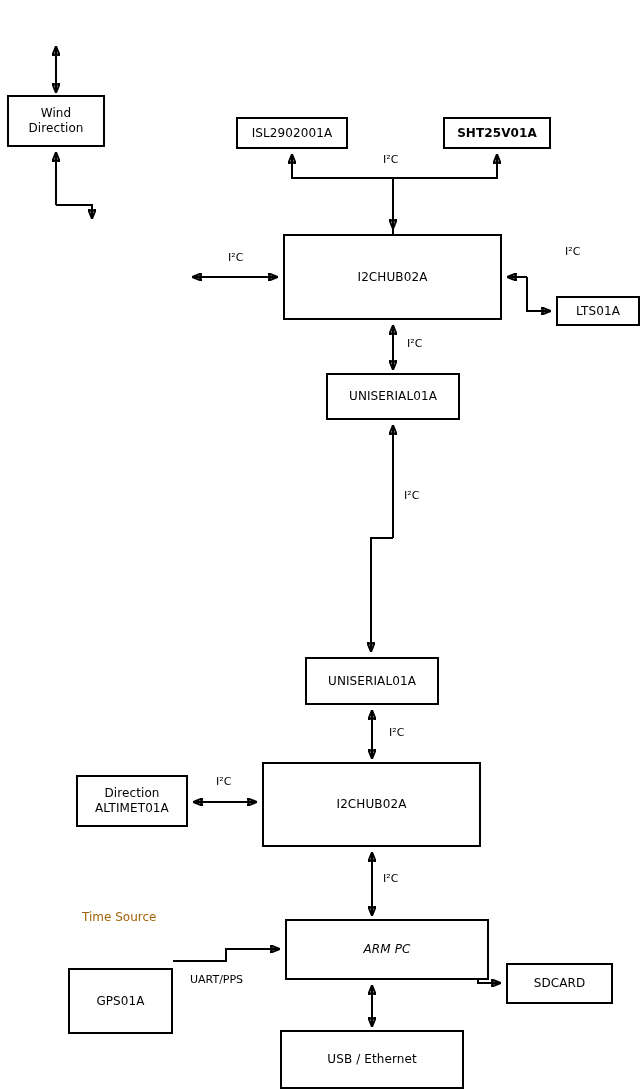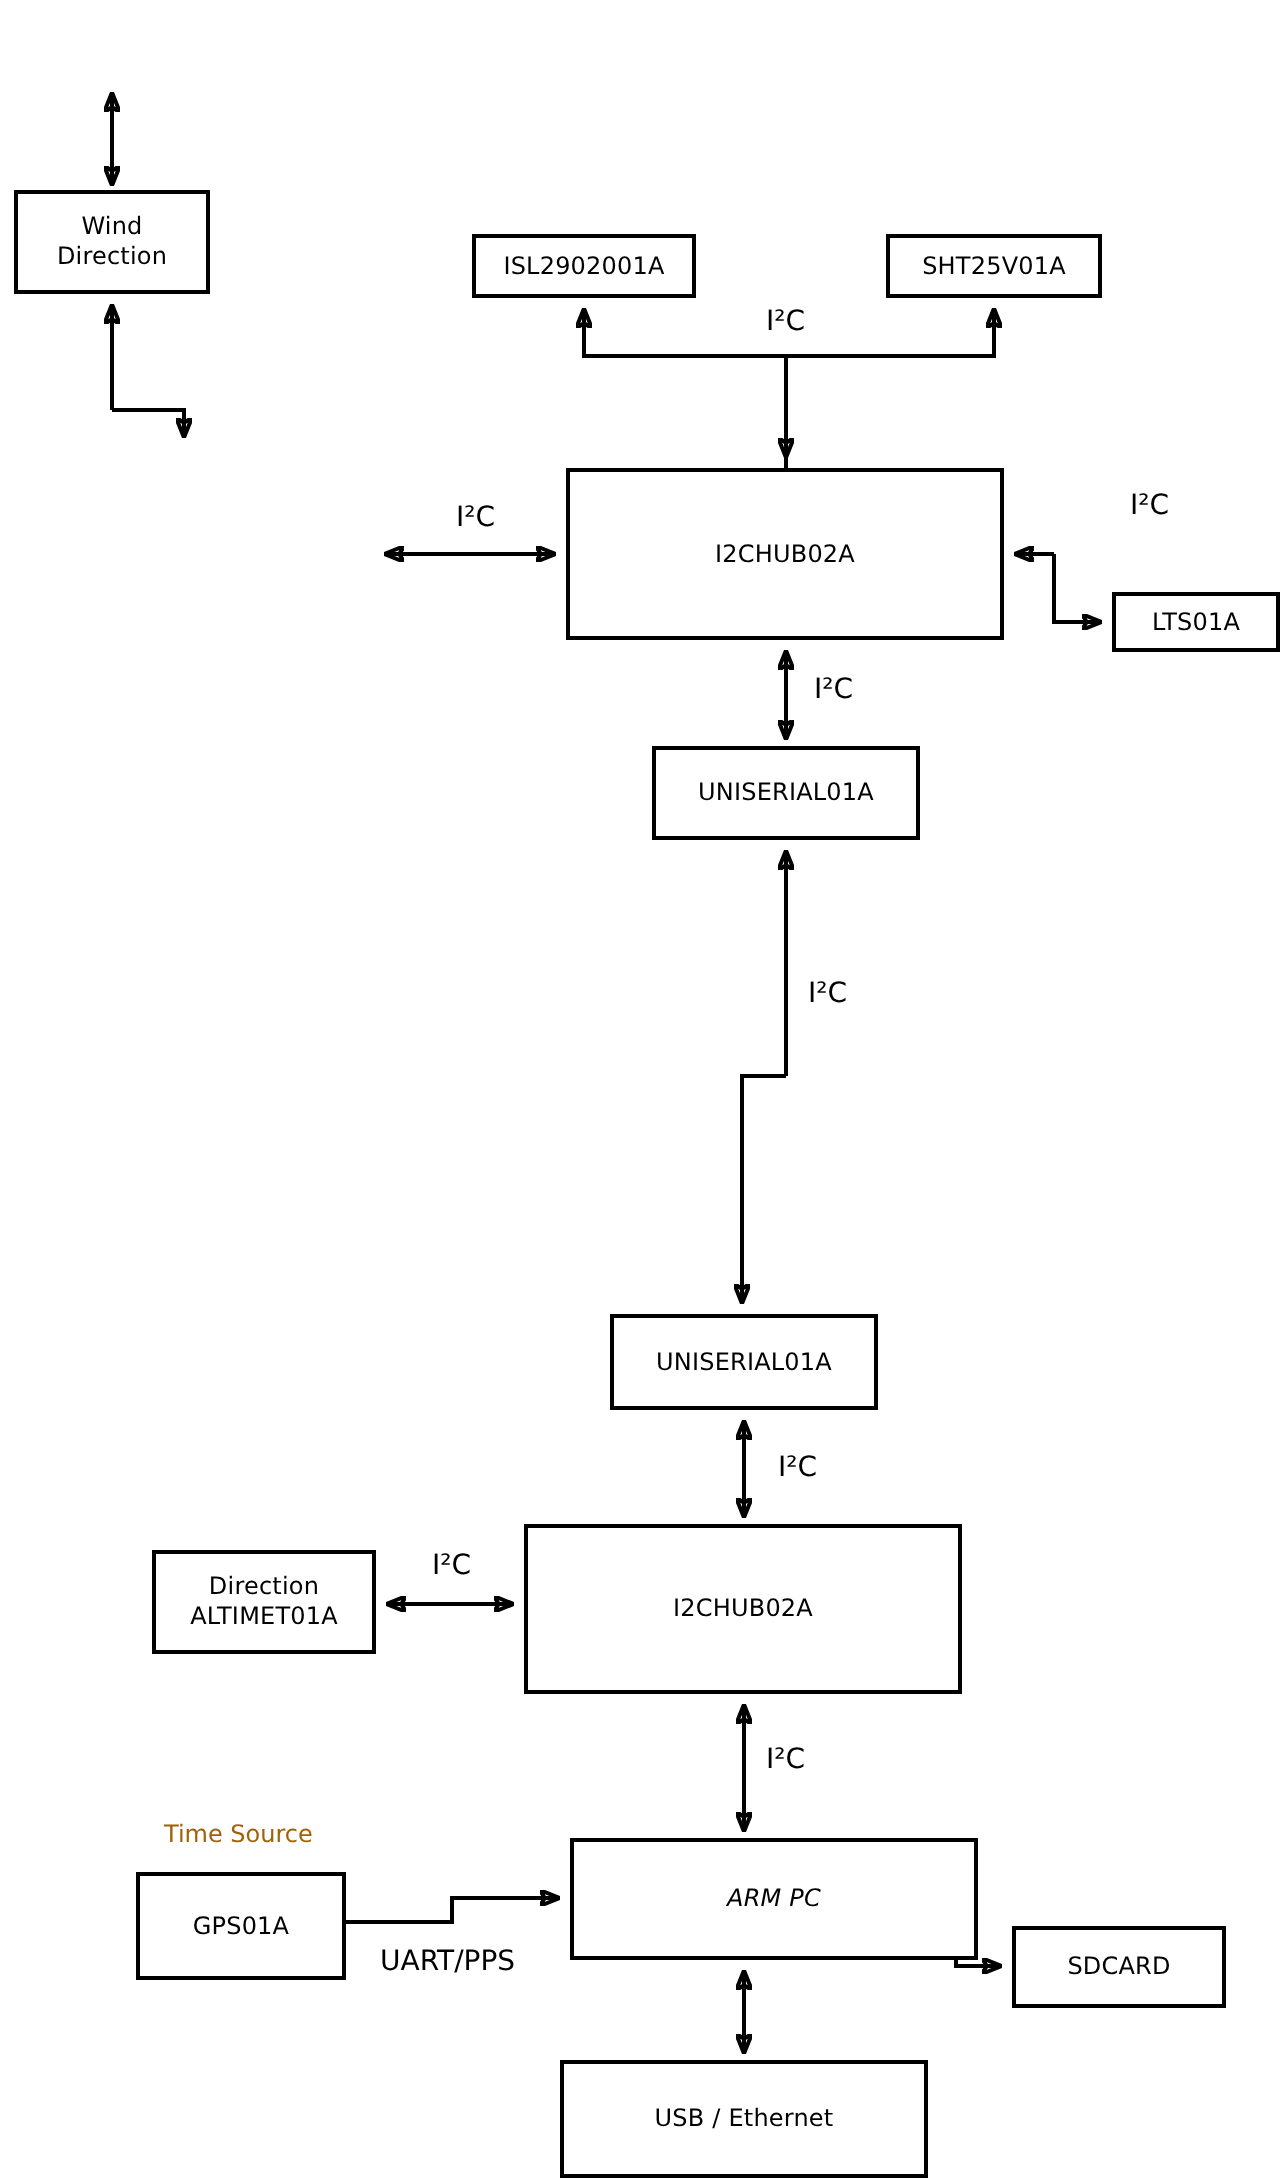--- a/index.html
+++ b/index.html
@@ -28,21 +28,21 @@
     color: #000000;
     font-size: 12px;
     line-height: 1.25;
     letter-spacing: 0.1px;
     z-index: 3;
   }
   .node .lbl { display: block; white-space: pre-line; }
   .edge-label {
     position: absolute;
     color: #000000;
-    font-size: 14px;
+    font-size: 11px;
     white-space: nowrap;
     z-index: 4;
     background: transparent;
   }
   .free-label {
     position: absolute;
     color: #a16207;
     font-size: 12px;
     white-space: nowrap;
     z-index: 4;
@@ -140,21 +140,21 @@
     </g>
   </svg>
 
   <div class="node" style="left: 7px; top: 95px; width: 98px; height: 52px;">
     <span class="lbl">Wind
 Direction</span>
   </div>
   <div class="node" style="left: 236px; top: 117px; width: 112px; height: 32px;">
     <span class="lbl">ISL2902001A</span>
   </div>
-  <div class="node" style="left: 443px; top: 117px; width: 108px; height: 32px;">
+  <div class="node" style="left: 443px; top: 117px; width: 108px; height: 32px; font-weight: bold;">
     <span class="lbl">SHT25V01A</span>
   </div>
   <div class="node" style="left: 283px; top: 234px; width: 219px; height: 86px;">
     <span class="lbl">I2CHUB02A</span>
   </div>
   <div class="node" style="left: 556px; top: 296px; width: 84px; height: 30px;">
     <span class="lbl">LTS01A</span>
   </div>
   <div class="node" style="left: 326px; top: 373px; width: 134px; height: 47px;">
     <span class="lbl">UNISERIAL01A</span>
@@ -162,21 +162,21 @@
   <div class="node" style="left: 305px; top: 657px; width: 134px; height: 48px;">
     <span class="lbl">UNISERIAL01A</span>
   </div>
   <div class="node" style="left: 262px; top: 762px; width: 219px; height: 85px;">
     <span class="lbl">I2CHUB02A</span>
   </div>
   <div class="node" style="left: 76px; top: 775px; width: 112px; height: 52px;">
     <span class="lbl">Direction
 ALTIMET01A</span>
   </div>
-  <div class="node" style="left: 68px; top: 936px; width: 105px; height: 54px;">
+  <div class="node" style="left: 68px; top: 968px; width: 105px; height: 66px;">
     <span class="lbl">GPS01A</span>
   </div>
   <div class="node" style="left: 285px; top: 919px; width: 204px; height: 61px; font-style: italic;">
     <span class="lbl">ARM PC</span>
   </div>
   <div class="node" style="left: 506px; top: 963px; width: 107px; height: 41px;">
     <span class="lbl">SDCARD</span>
   </div>
   <div class="node" style="left: 280px; top: 1030px; width: 184px; height: 59px;">
     <span class="lbl">USB / Ethernet</span>

